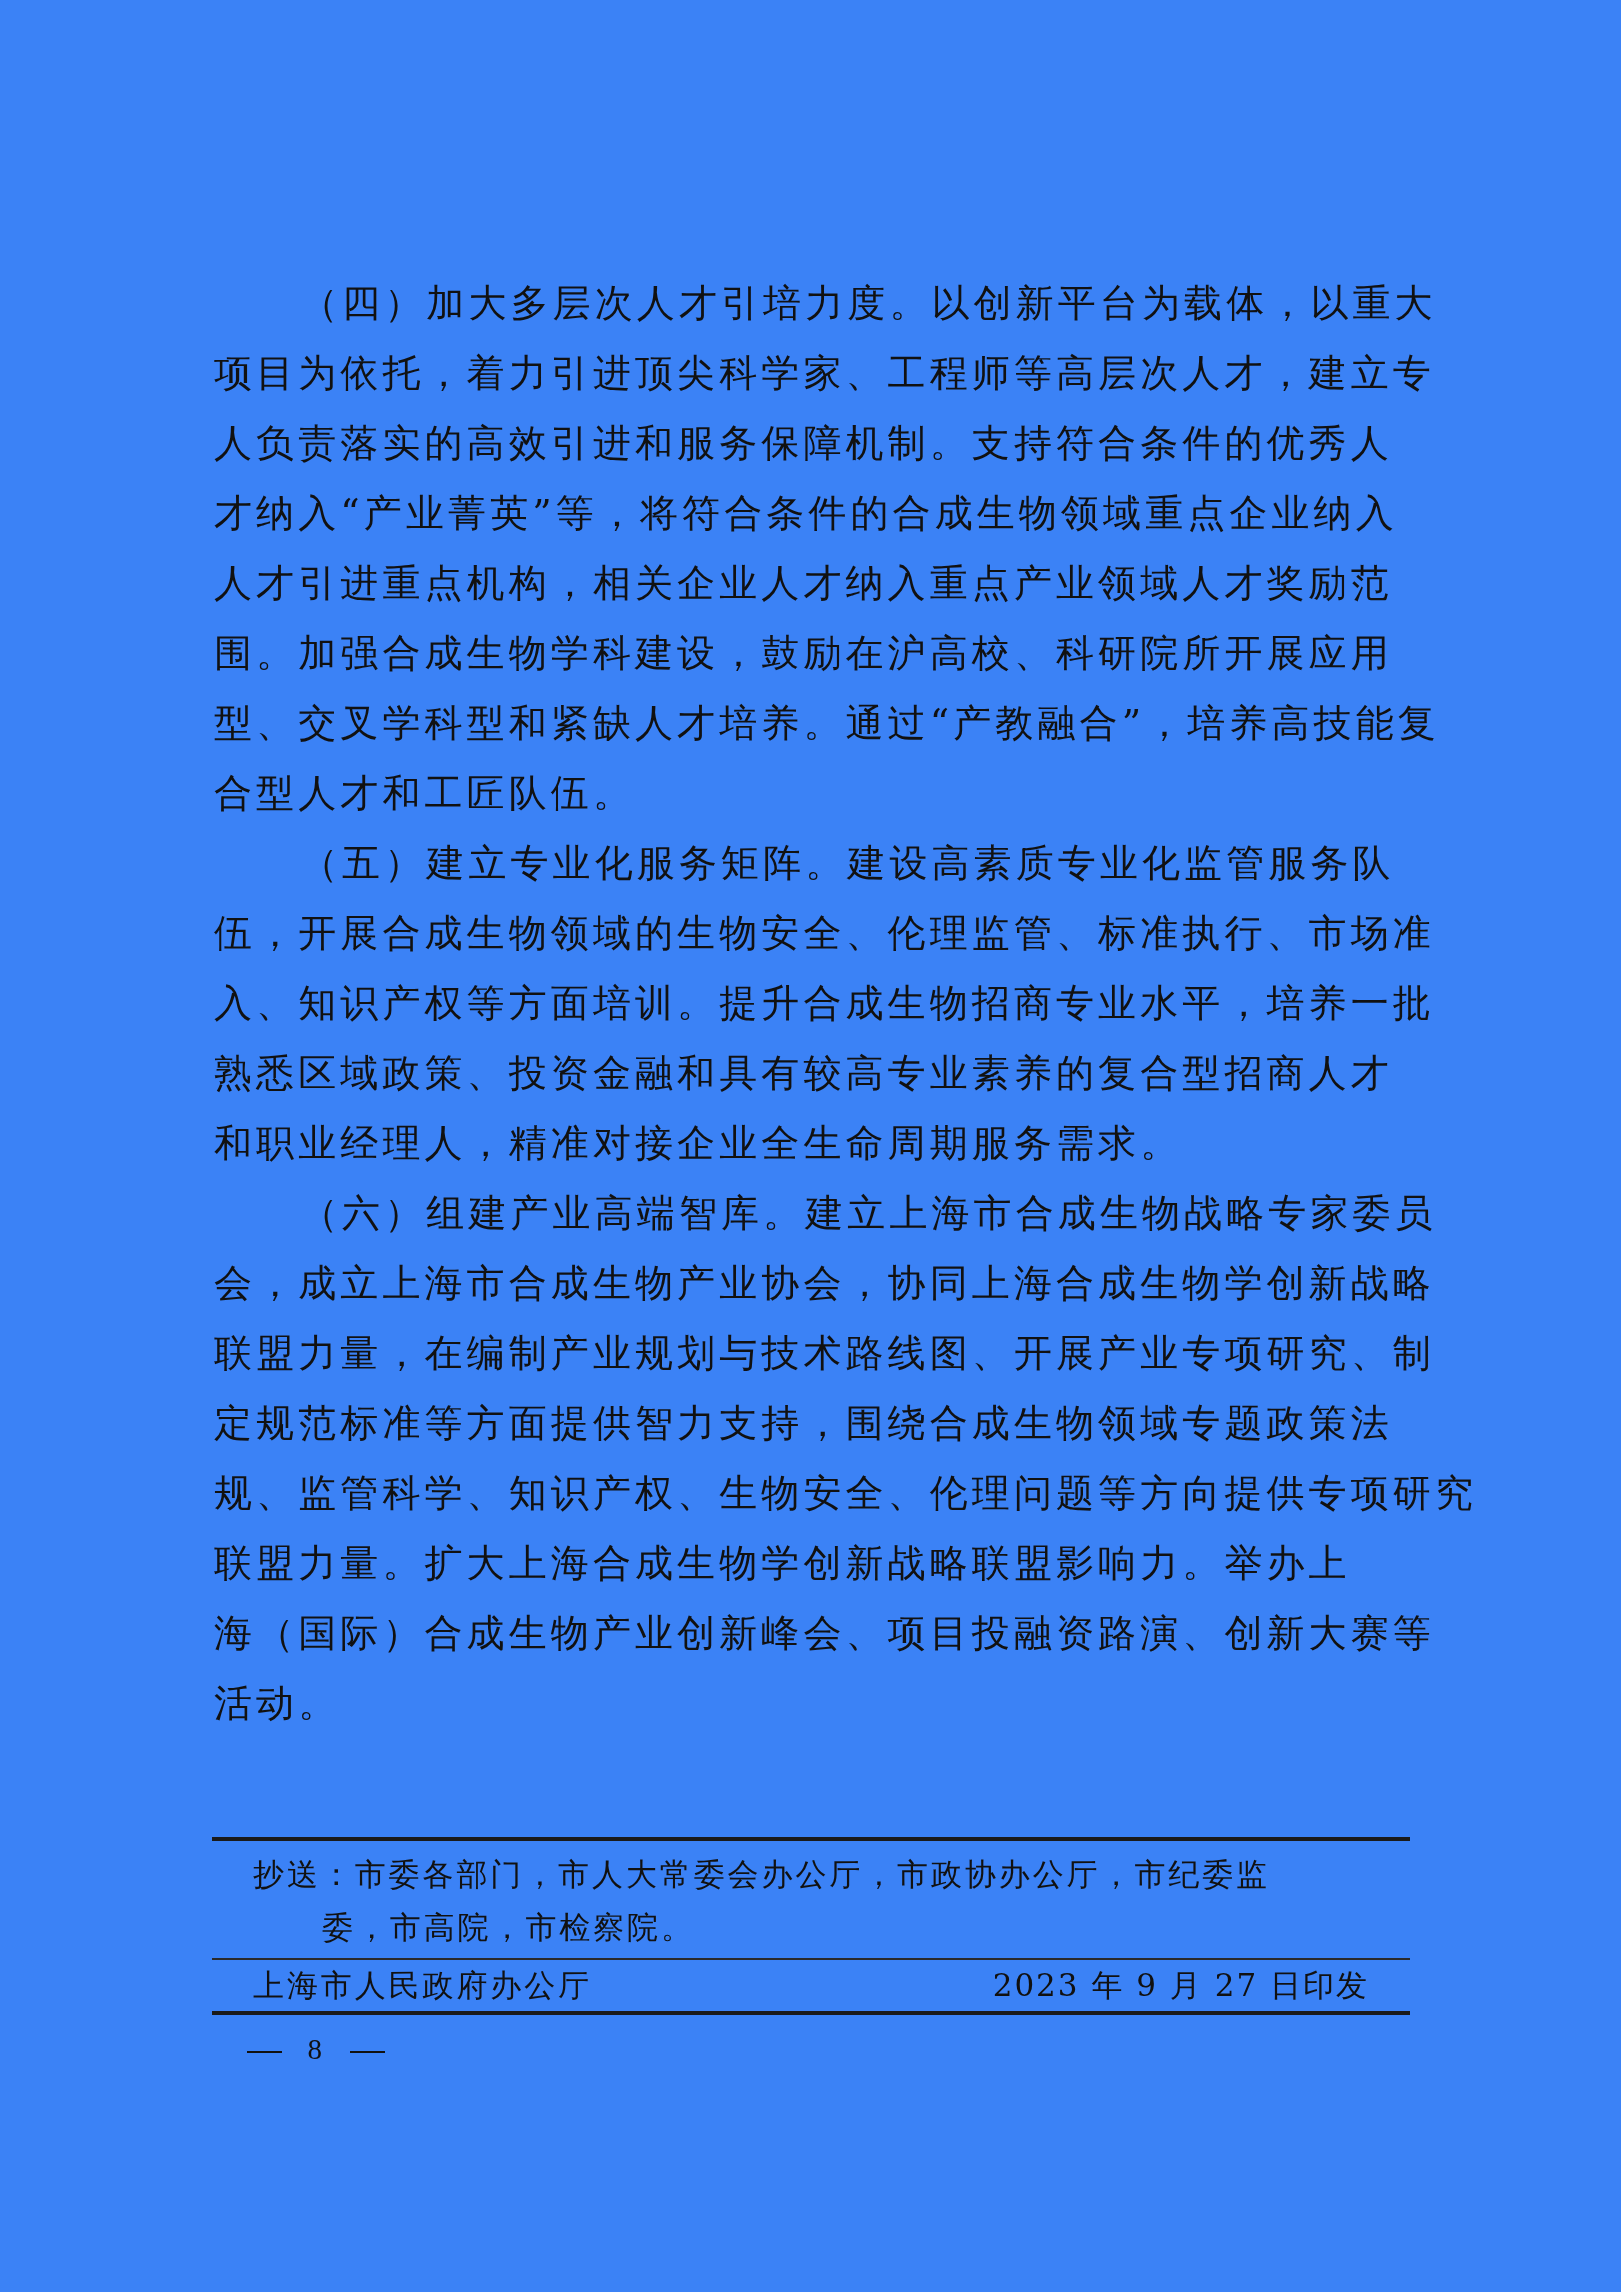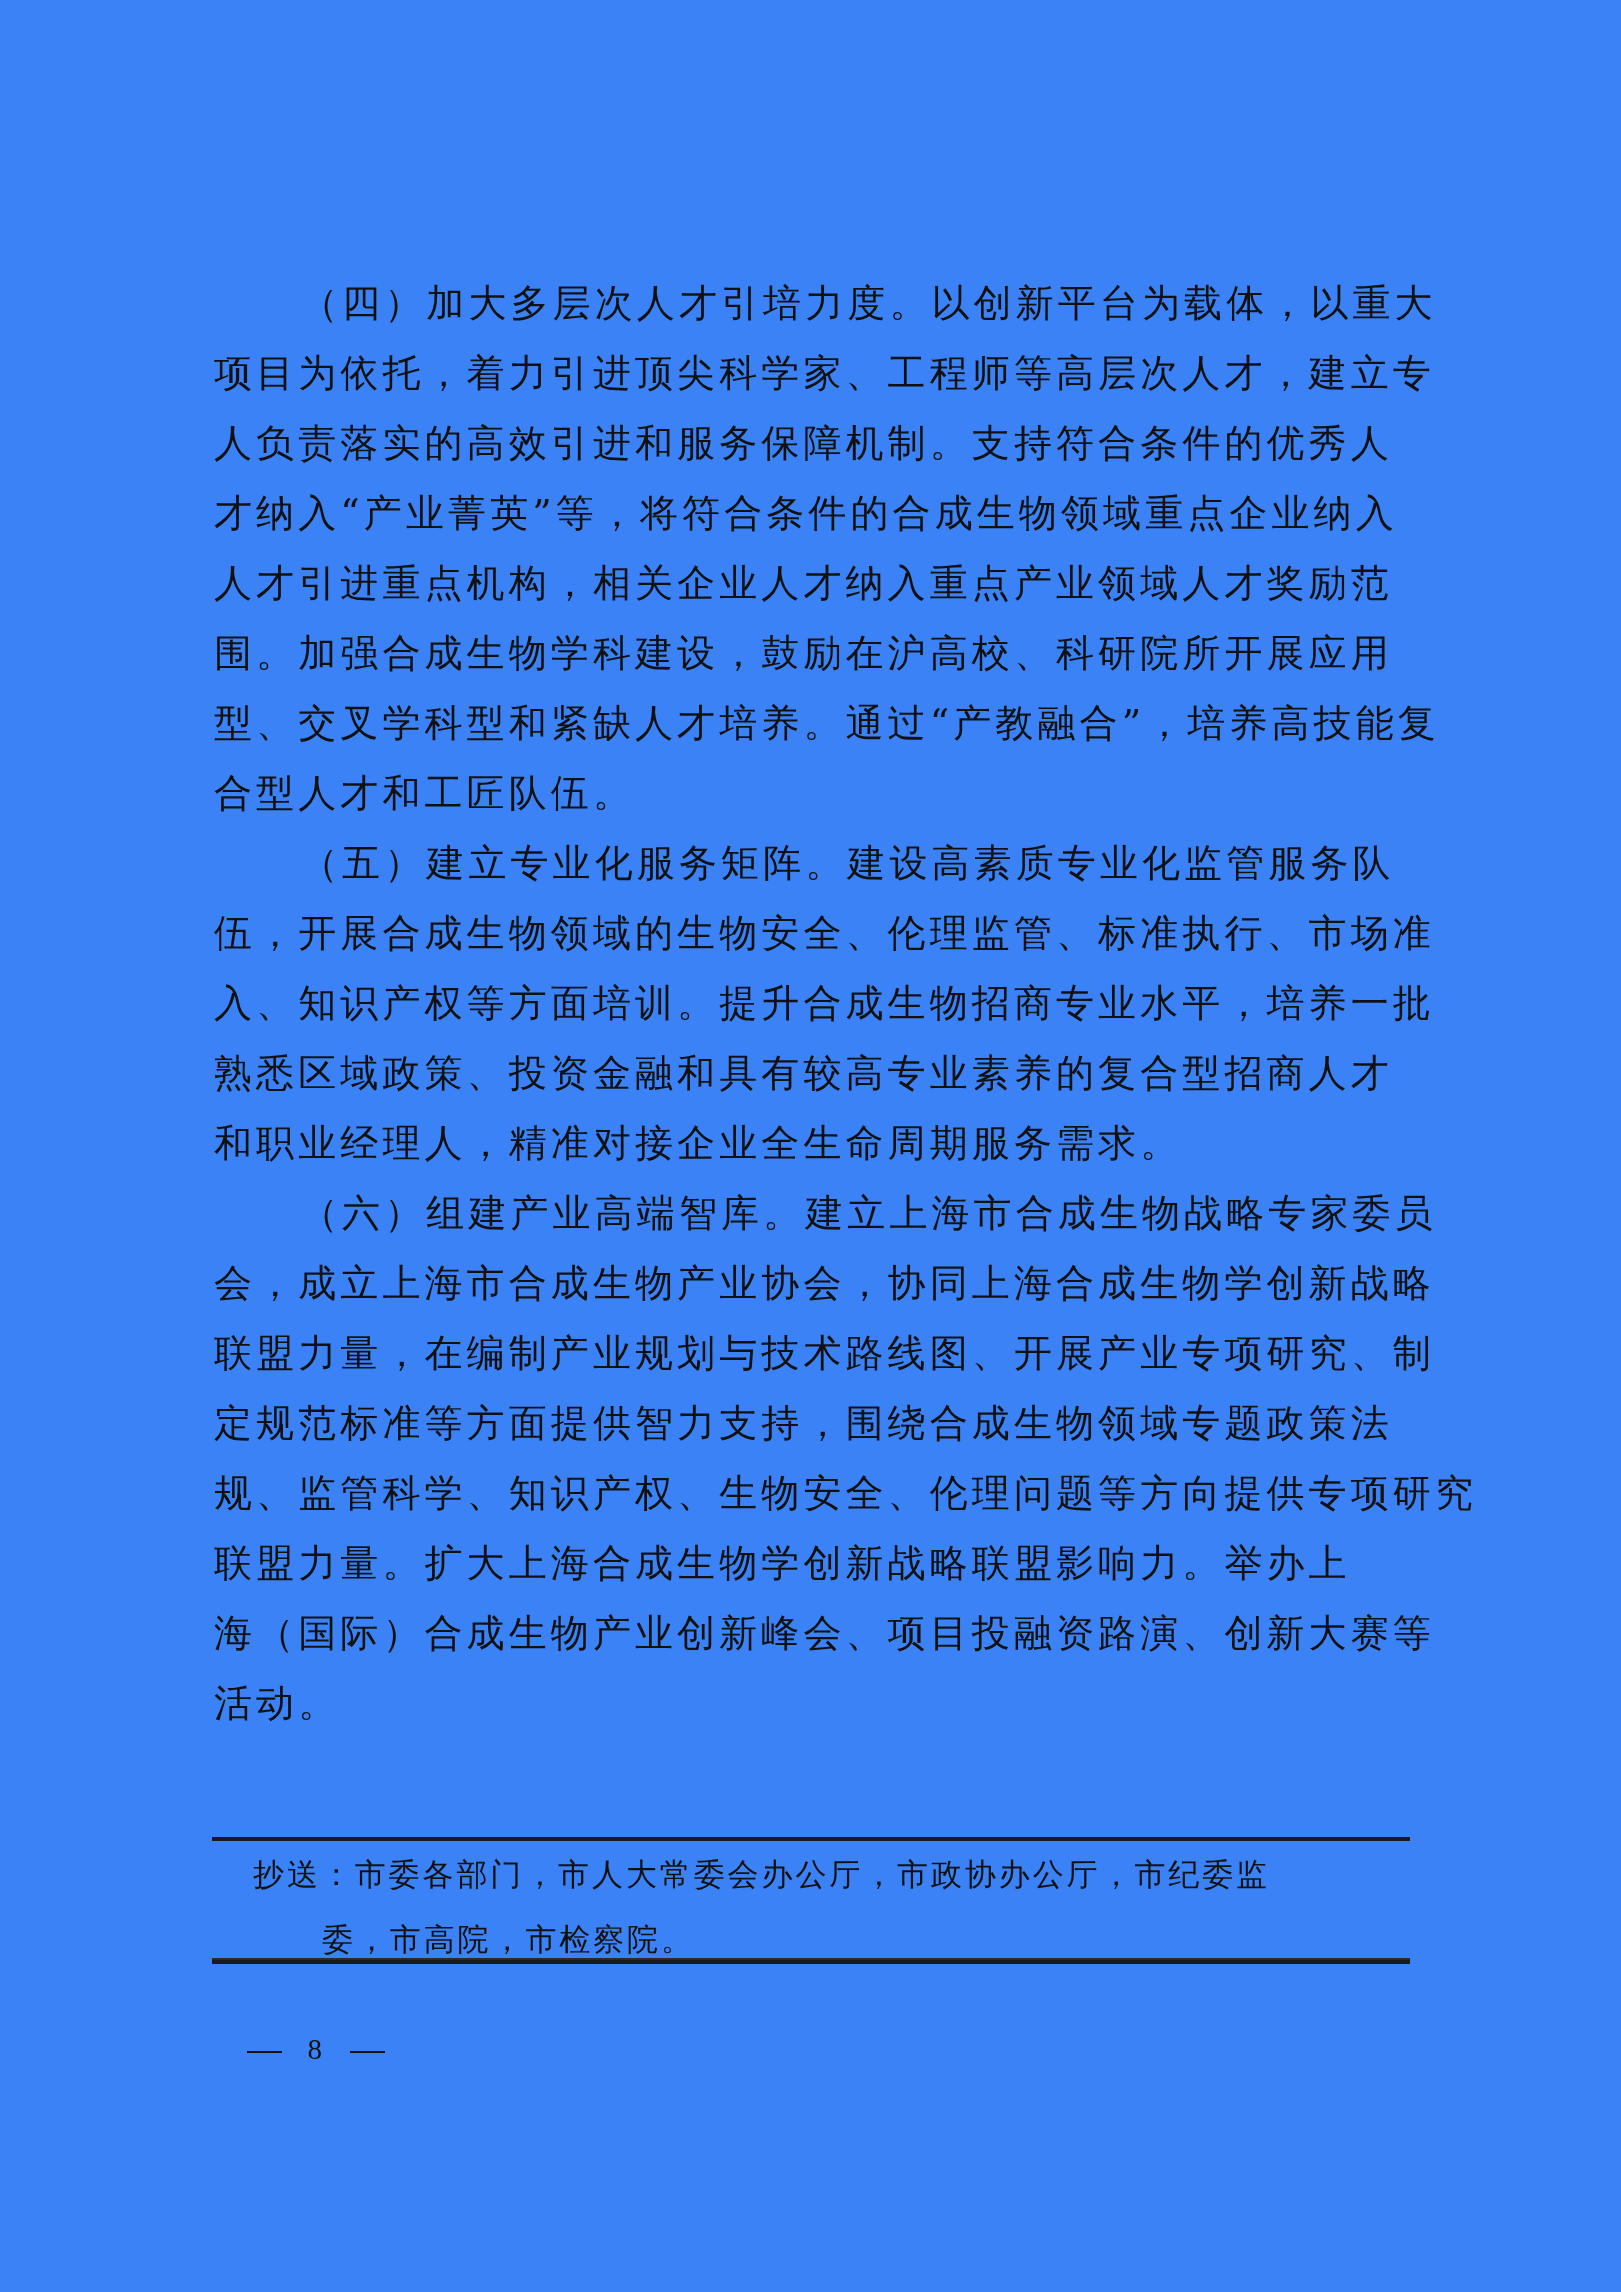--- a/index.html
+++ b/index.html
@@ -60,21 +60,21 @@
       position: relative;
     }
     .cc-line {
       position: absolute;
       font-size: 31px;
       letter-spacing: 2.9px;
       white-space: nowrap;
       line-height: 39px;
     }
     .cc-line.first { left: 41px; top: 13.7px; }
-    .cc-line.second { left: 110px; top: 67px; margin-top: 12px; }
+    .cc-line.second { left: 110px; top: 67px; }
     .issuer-row {
       height: 51px;
       position: relative;
     }
     .issuer-name {
       position: absolute;
       left: 41px;
       top: 5.9px;
       font-size: 31px;
       letter-spacing: 2.9px;
@@ -149,20 +149,24 @@
     </div>
   </div>
 
   <div class="footer">
     <div class="rule-thick"></div>
     <div class="cc-block">
       <div class="cc-line first">抄送：市委各部门，市人大常委会办公厅，市政协办公厅，市纪委监</div>
       <div class="cc-line second">委，市高院，市检察院。</div>
     </div>
     <div class="rule-thin"></div>
+    <div class="issuer-row">
+      <div class="issuer-name">上海市人民政府办公厅</div>
+      <div class="issue-date">2023 年 9 月 27 日印发</div>
+    </div>
     <div class="rule-thick"></div>
   </div>
 
   <div class="page-number">
     <span class="dash"></span><span class="num">8</span><span class="dash"></span>
   </div>
 
 </div>
 
 

